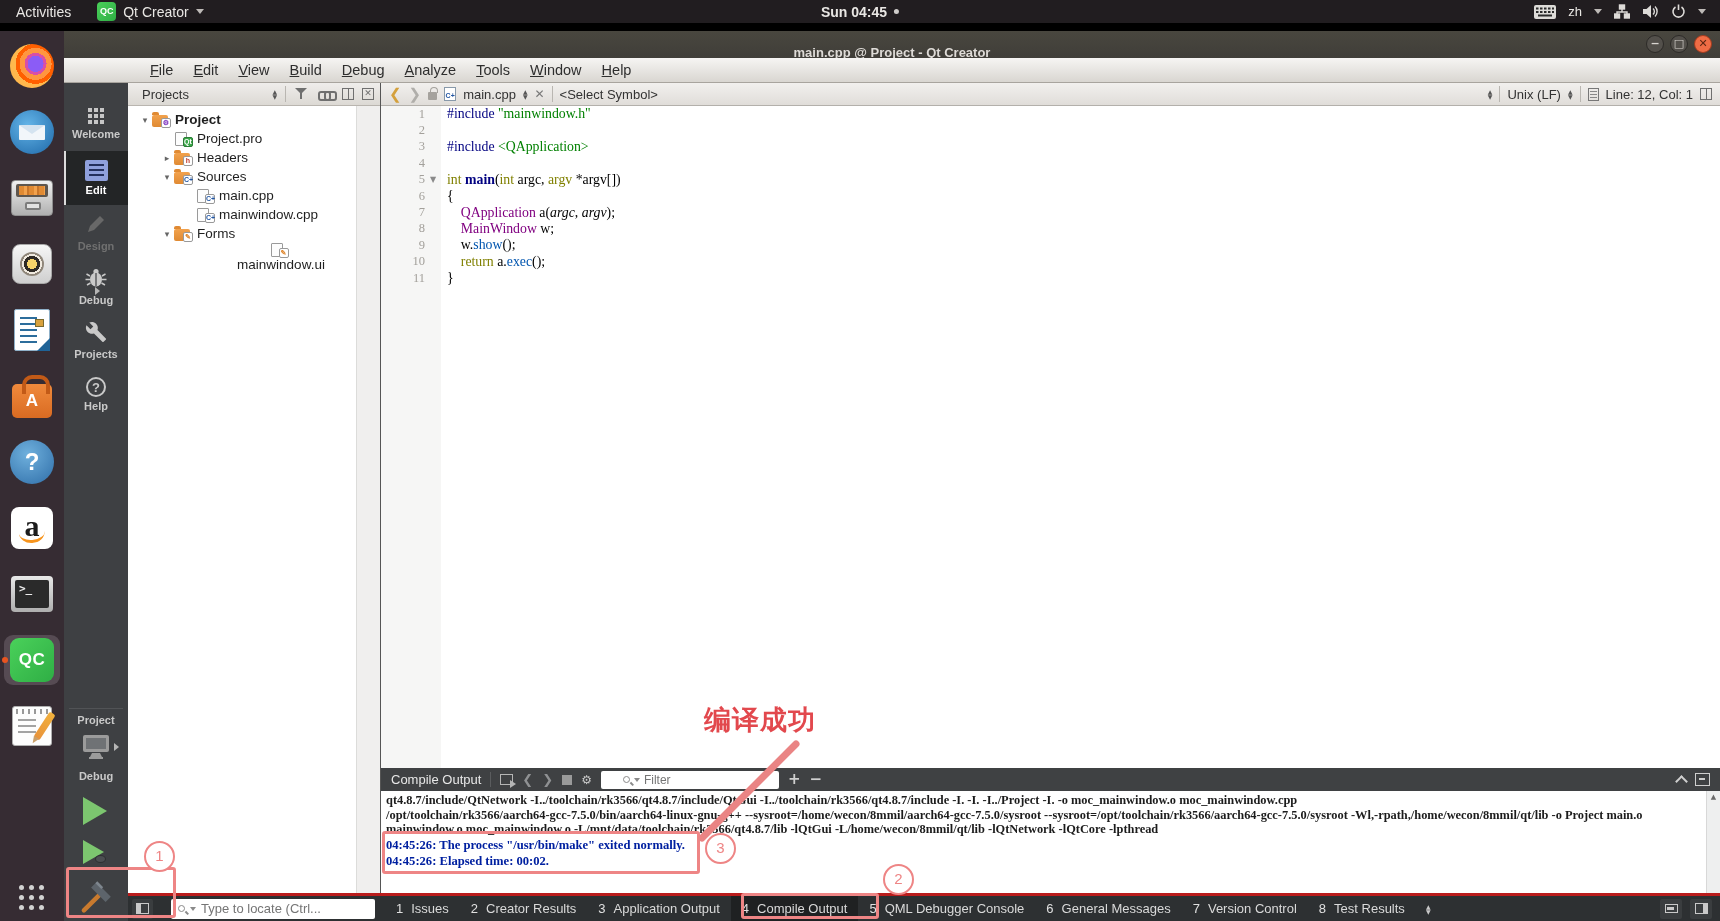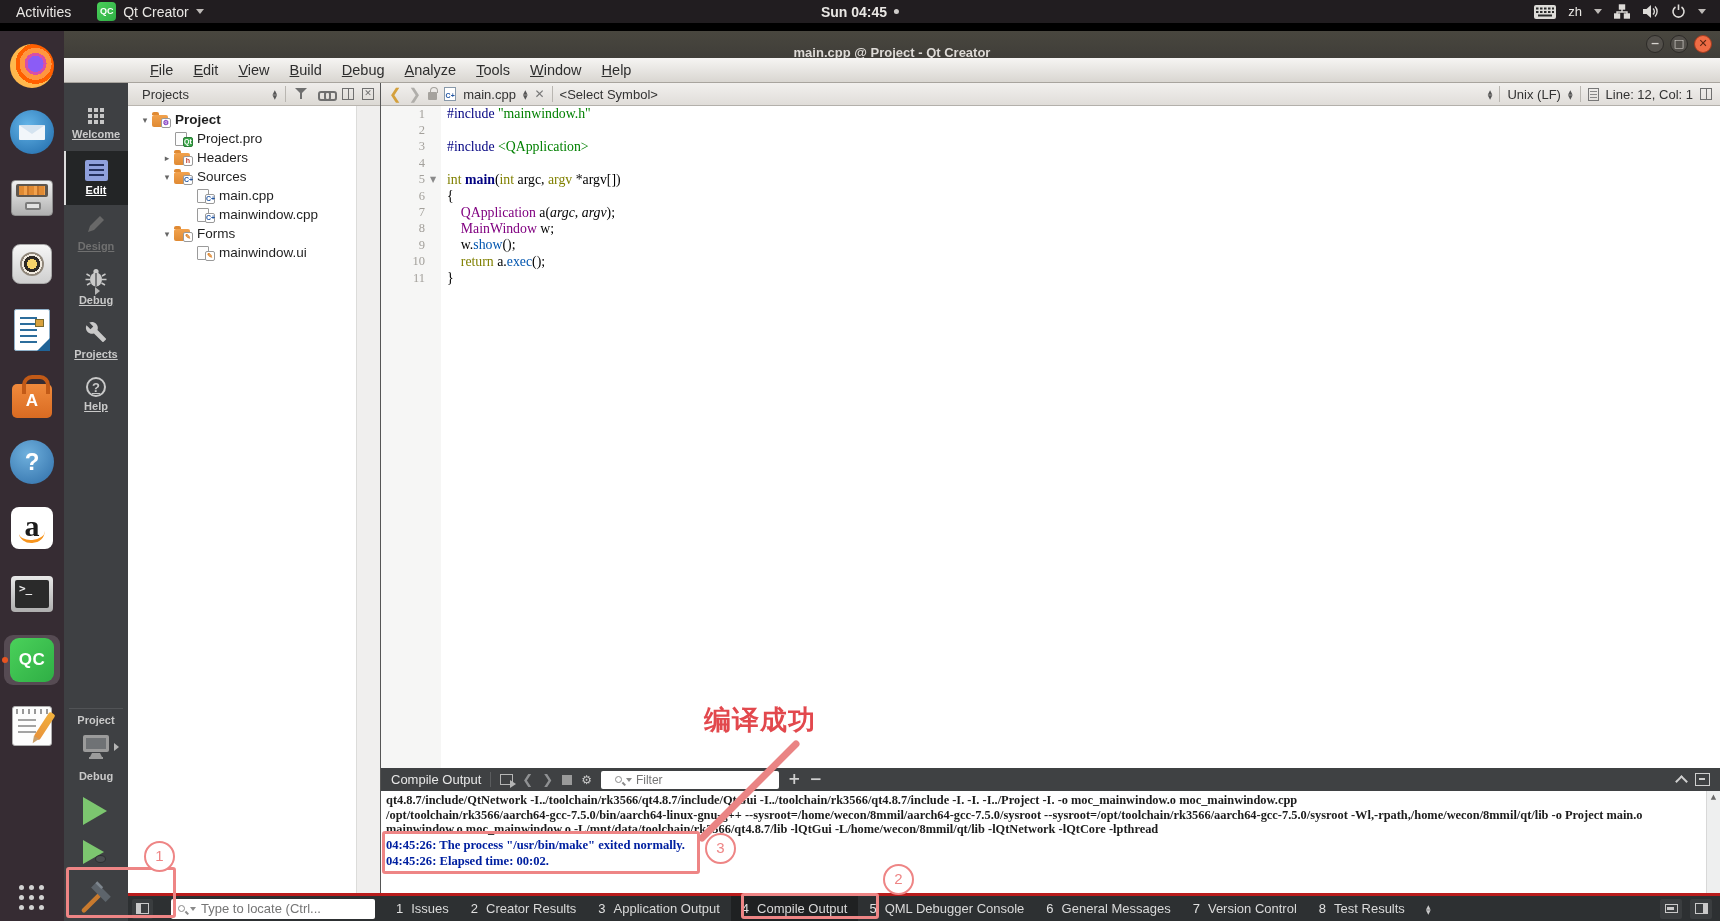--- a/index.html
+++ b/index.html
@@ -60,21 +60,21 @@
   #titlebar { position:absolute; left:0; top:0; right:0; height:43px; background:linear-gradient(#49473f,#3a3835); display:flex; align-items:center; justify-content:center; color:#dedbd7; font-size:13px; font-weight:bold; }
   #winbtns { position:absolute; right:8px; top:4px; display:flex; gap:6px; }
   .wbtn { width:18px; height:18px; border-radius:50%; background:#53504b; border:1px solid #2c2a27; color:#d8d5d0; font:bold 11px/15px "DejaVu Sans",sans-serif; text-align:center; }
   .wbtn.close { background:#ef6c45; border-color:#a33b1e; color:#5b2613; }
   #menubar { position:absolute; left:0; top:27px; right:0; height:25px; background:linear-gradient(#f6f5f3,#d9d6d1); border-bottom:1px solid #a8a49e; display:flex; align-items:center; padding-left:76px; }
   .menu-item { display:inline-block; padding:2px 10px; font-size:14.5px; color:#2e2e2e; }
   .menu-item::first-letter { text-decoration:underline; }
 
   
   #modebar { position:absolute; left:0; top:52px; width:64px; bottom:0; background:#3e4043; z-index:3; }
-  .mode-item { width:64px; height:54px; display:flex; flex-direction:column; align-items:center; justify-content:center; gap:3px; color:#c9c9c9; font-size:11px; font-weight:bold; position:relative;text-decoration:underline; }
+  .mode-item { width:64px; height:54px; display:flex; flex-direction:column; align-items:center; justify-content:center; gap:3px; color:#c9c9c9; font-size:11px; font-weight:bold; position:relative; }
   .mode-item.selected { background:#232526; color:#fff; box-shadow:inset 2px 0 0 #dcdcdc; }
   .mode-item.disabled { color:#707070; }
   #mode-list { position:absolute; top:14px; left:0; right:0; }
   .mi-welcome { width:17px; height:17px; position:relative; }
   .mi-welcome::before { content:""; position:absolute; width:4px; height:4px; background:#c6c6c6; box-shadow:6px 0 #c6c6c6,12px 0 #c6c6c6,0 6px #c6c6c6,6px 6px #c6c6c6,12px 6px #c6c6c6,0 12px #c6c6c6,6px 12px #c6c6c6,12px 12px #c6c6c6; }
   .mi-edit { width:23px; height:21px; background:#8fa0dc; border-radius:2px; position:relative; }
   .mi-edit::after { content:""; position:absolute; inset:4px 4px; background:repeating-linear-gradient(#24305d 0 2px,transparent 2px 5px); }
   .mode-r-arrow { position:absolute; right:7px; top:20px; width:0; height:0; border-top:4px solid transparent; border-bottom:4px solid transparent; border-left:5px solid #b5b5b5; }
   .mi-help-c { width:20px; height:20px; border-radius:50%; border:2px solid #c9c9c9; color:#c9c9c9; font:bold 13px/17px "Liberation Sans",sans-serif; text-align:center; }
   
@@ -140,21 +140,21 @@
 
   
   #outputpanel { position:absolute; left:317px; top:737px; width:1339px; height:125px; }
   #outheader { height:23px; background:#3f4143; display:flex; align-items:center; gap:9px; padding:0 10px; color:#e8e8e8; font-size:13px; }
   .oh-sep { width:1px; height:15px; background:#5a5c5e; }
   .oh-ic { color:#c9c9c9; font-family:"DejaVu Sans",sans-serif; font-size:12px; }
   .oh-nav { color:#8f9193; font:bold 13px/13px "DejaVu Sans",sans-serif; }
   .stopic { width:10px; height:10px; background:#9a9a9a; }
   .rerunic { width:13px; height:11px; border:1.5px solid #b5b5b5; position:relative; }
   .rerunic::after { content:""; position:absolute; right:-4px; bottom:-4px; border-top:4px solid transparent; border-bottom:4px solid transparent; border-left:6px solid #b5b5b5; }
-  #filterbox { width:178px; height:18px; background:#fff; border-radius:2px; display:flex; align-items:center; gap:4px; padding:0 14px; }
+  #filterbox { width:178px; height:18px; background:#fff; border-radius:2px; display:flex; align-items:center; gap:4px; padding:0 22px; }
   #filterbox input { border:none; outline:none; width:120px; font-size:12px; color:#444; background:transparent; }
   .mag { width:7px; height:7px; border:1.5px solid #8a8a8a; border-radius:50%; position:relative; flex:0 0 auto; }
   .mag::after { content:""; position:absolute; left:6px; top:6px; width:4px; height:1.5px; background:#8a8a8a; transform:rotate(45deg); }
   .mini-caret { width:0; height:0; border-left:3px solid transparent; border-right:3px solid transparent; border-top:4px solid #8a8a8a; }
   .zoomtxt { color:#cfcfcf; font:bold 15px/15px "DejaVu Sans",sans-serif; }
   .chev-up { width:9px; height:9px; border-top:2px solid #cfcfcf; border-left:2px solid #cfcfcf; transform:rotate(45deg); margin-top:4px; }
   .collapseic { width:15px; height:13px; border:1.5px solid #cfcfcf; position:relative; }
   .collapseic::after { content:""; position:absolute; left:3px; top:4px; width:6px; height:2px; background:#cfcfcf; }
   #outbody { position:absolute; left:0; top:23px; right:14px; bottom:0; background:#fff; overflow:hidden; padding:2px 0 0 5px; }
   .outline { font-family:"Liberation Serif",serif; font-weight:bold; font-size:12.4px; line-height:14.6px; color:#1c1c1c; white-space:nowrap; }
@@ -442,21 +442,21 @@
           <span class="tlabel">mainwindow.cpp</span>
         </div>
         <div class="tree-row" style="padding-left: 32px;">
           <span class="expander">▾</span>
           <span class="ticon">
             <span class="fold-base"></span>
             <span class="badge" style="color:#e08a33">✎</span>
           </span>
           <span class="tlabel">Forms</span>
         </div>
-        <div class="tree-row" style="padding-left: 54px;">
+        <div class="tree-row" style="padding-left: 54px; flex-direction: column;">
           <span class="expander"></span>
           <span class="ticon">
             <span class="doc-base"></span>
             <span class="badge" style="color:#e08a33">✎</span>
           </span>
           <span class="tlabel">mainwindow.ui</span>
         </div>
       </div>
     <div class="tree-scroll"></div>
   </div>

